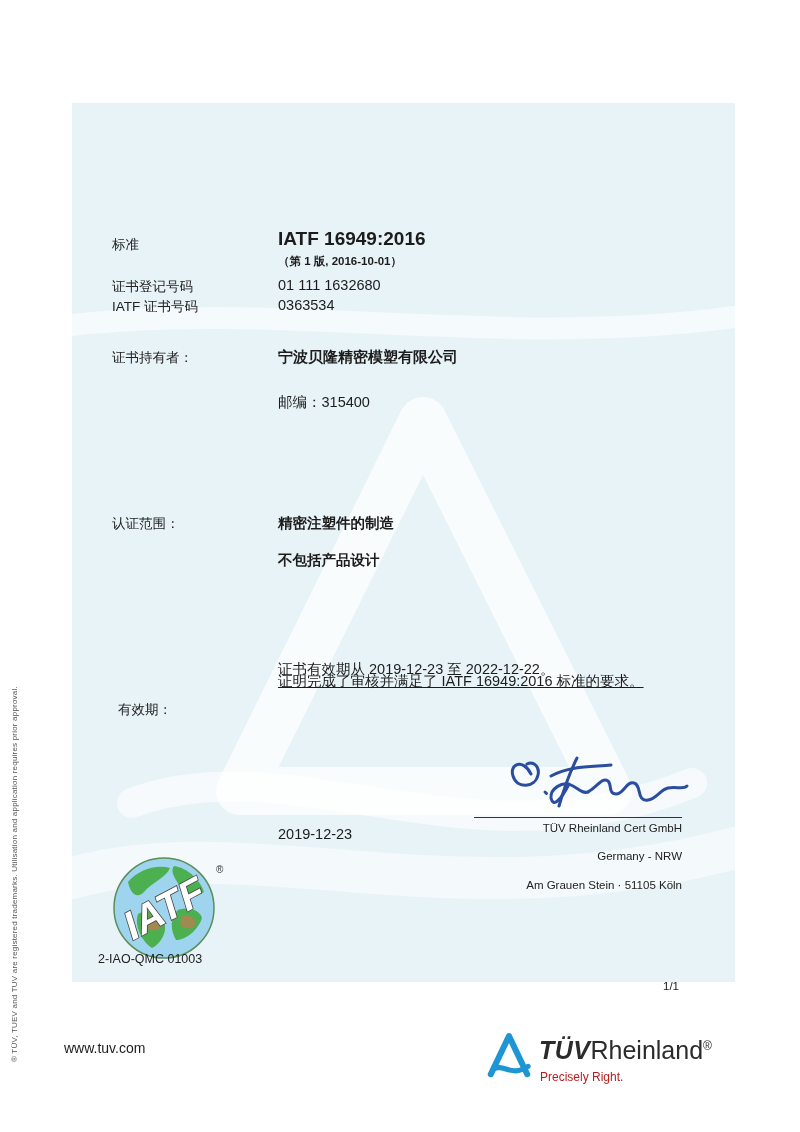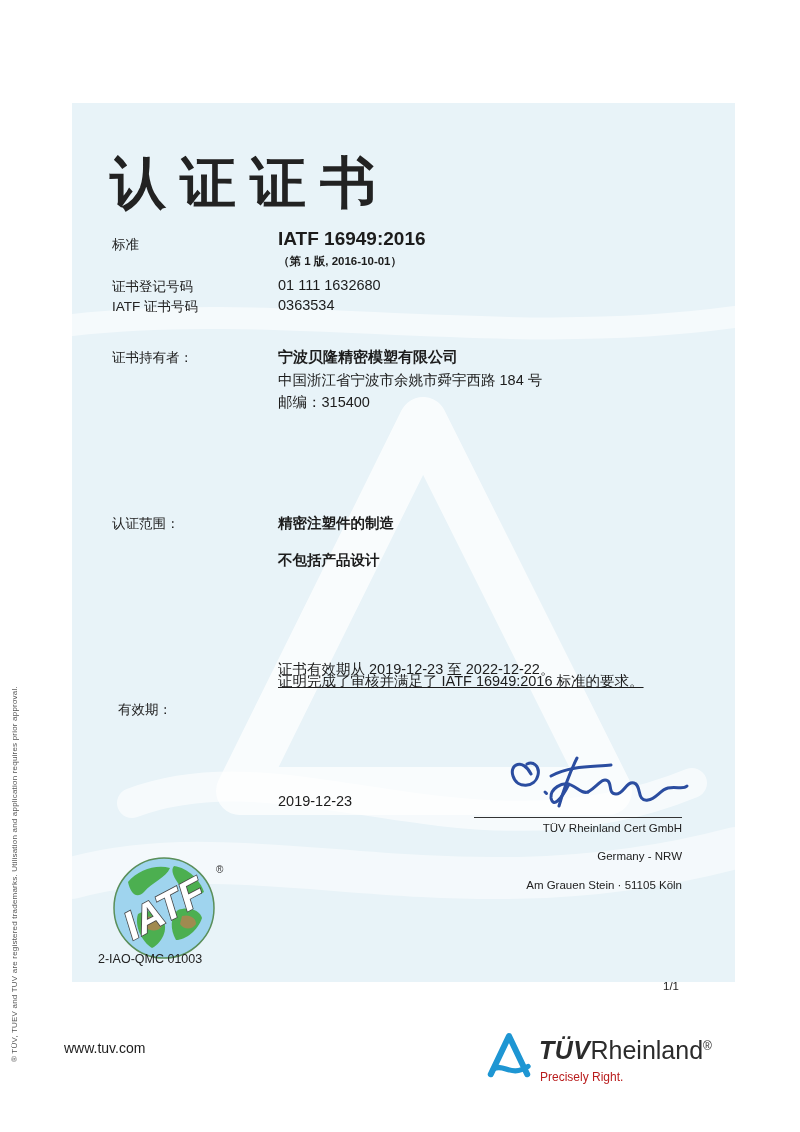--- a/index.html
+++ b/index.html
@@ -22,21 +22,21 @@
   .cert-title{
     left:110px;top:146px;
     font-size:56px;font-weight:bold;letter-spacing:14px;
     color:#222;
   }
   .label{left:112px;font-size:13.5px;color:#222;}
   .value{left:278px;font-size:14.5px;color:#1c1c1c;}
   .bold{font-weight:bold;text-align:right;}
   .std-value{left:278px;top:228px;font-size:19px;font-weight:bold;}
   .std-edition{left:278px;top:254px;font-size:11.5px;font-weight:bold;}
-  .sig-date{left:278px;top:793px;font-size:14.5px;}
+  .sig-date{left:278px;top:826px;font-size:14.5px;}
   .sig-svg{left:505px;top:752px;}
   .sig-line{left:474px;top:817px;width:208px;height:1px;background:#333;}
   .issuer{right:118px;text-align:right;font-size:11.5px;color:#222;line-height:13.5px;}
   .iatf-logo{left:108px;top:852px;}
   .iatf-reg{left:216px;top:864px;font-size:10px;color:#333;}
   .iatf-caption{left:98px;top:952px;font-size:12.5px;color:#222;}
   .page-num{left:663px;top:980px;font-size:11.5px;color:#222;}
   .website{left:64px;top:1040px;font-size:14px;color:#1c1c1c;}
   .footer-logo-svg{left:483px;top:1028px;}
   .brand{left:539px;top:1036px;font-size:25px;color:#2b2b2b;white-space:nowrap;}
@@ -58,34 +58,32 @@
     <svg class="abs watermark" width="663" height="879" viewBox="0 0 663 879">
       <path d="M351,318 L536,688 L168,688 Z" fill="none" stroke="rgba(255,255,255,0.75)" stroke-width="48" stroke-linejoin="round"></path>
       <path d="M60,700 C220,640 400,770 620,680" fill="none" stroke="rgba(255,255,255,0.6)" stroke-width="30" stroke-linecap="round"></path>
       <path d="M0,775 C180,725 380,820 663,745" fill="none" stroke="rgba(255,255,255,0.5)" stroke-width="42" stroke-linecap="round"></path>
       <path d="M0,222 C210,198 430,246 663,214" fill="none" stroke="rgba(255,255,255,0.55)" stroke-width="22" stroke-linecap="round"></path>
     </svg>
   </div>
 
   <div class="abs side-note">® TÜV, TUEV and TUV are registered trademarks. Utilisation and application requires prior approval.</div>
 
-  <div class="abs cert-title">认证证书</div>
 
   <div class="abs label" style="top:236px;">标准</div>
   <div class="abs std-value">IATF 16949:2016</div>
   <div class="abs std-edition">（第 1 版, 2016-10-01）</div>
 
   <div class="abs label" style="top:278px;">证书登记号码</div>
   <div class="abs value" style="top:277px;">01 111 1632680</div>
   <div class="abs label" style="top:298px;">IATF 证书号码</div>
   <div class="abs value" style="top:297px;">0363534</div>
 
   <div class="abs label" style="top:349px;">证书持有者：</div>
   <div class="abs value bold" style="top:348px;font-size:15px;">宁波贝隆精密模塑有限公司</div>
-  <div class="abs value" style="top:371px;">中国浙江省宁波市余姚市舜宇西路 184 号</div>
   <div class="abs value" style="top:393px;">邮编：315400</div>
 
   <div class="abs label" style="top:515px;">认证范围：</div>
   <div class="abs value bold" style="top:514px;">精密注塑件的制造</div>
   <div class="abs value bold" style="top:551px;">不包括产品设计</div>
 
   <div class="abs value" style="top:672px;text-decoration:underline;">证明完成了审核并满足了 IATF 16949:2016 标准的要求。</div>
 
   <div class="abs label" style="top:701px;margin-left:6px;">有效期：</div>
   <div class="abs value" style="top:660px;">证书有效期从 2019-12-23 至 2022-12-22。</div>

